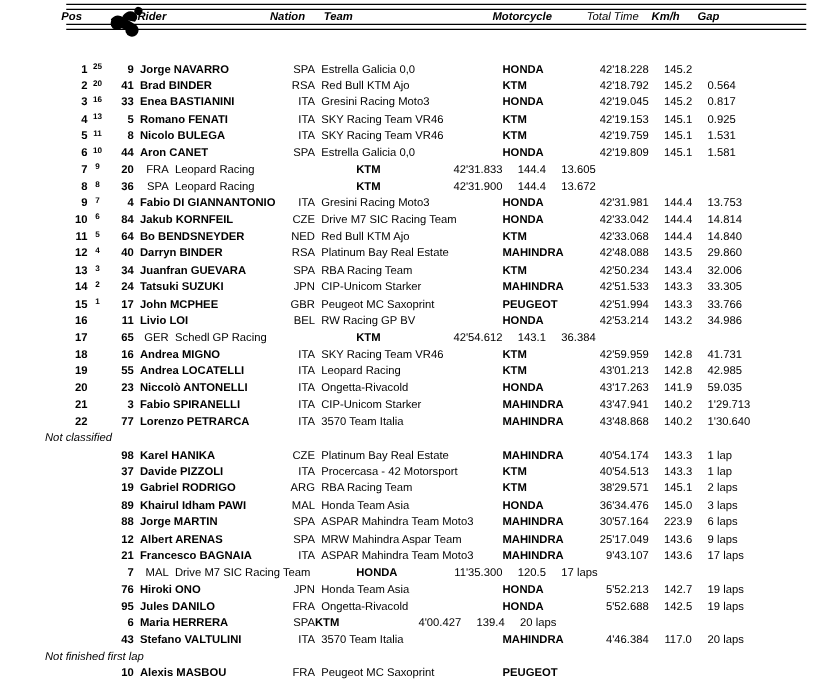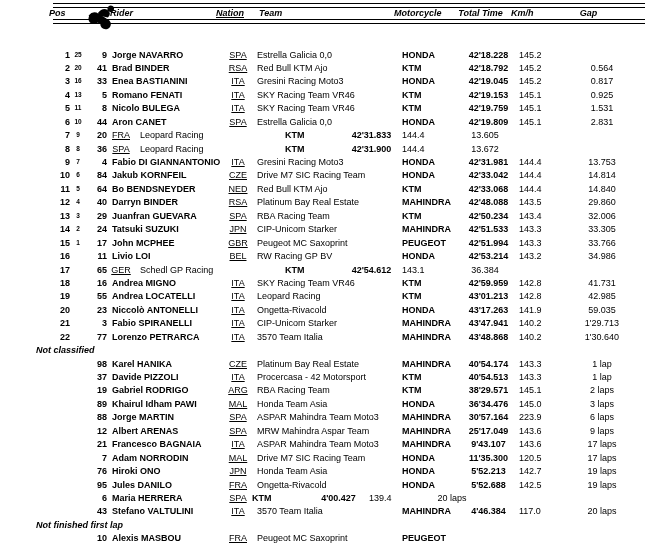--- a/index.html
+++ b/index.html
@@ -27,42 +27,42 @@
     margin-left:52px;
     height:13.45px;
     line-height:13.45px;
     white-space:nowrap;
     font-size:9px;
   }
   .c-pos  { width:18px;  text-align:right;  font-weight:bold; }
   .c-pts  { width:16px;  text-align:center; font-size:6.5px; font-weight:bold; transform:translateY(-1.5px); }
   .c-num  { width:21px;  text-align:right;  font-weight:bold; }
   .c-name { width:117px; padding-left:5px;  font-weight:bold; }
-  .c-nat  { width:28px;  text-align:center;text-decoration:underline; }
+  .c-nat  { width:28px;  text-align:right; }
   .c-team { width:150px; padding-left:5px; }
   .c-moto { width:56px;  text-align:left;  font-weight:bold; }
-  .c-time { width:61px;  text-align:center;  font-weight:bold; }
-  .c-kmh  { width:47px;  text-align:left; }
-  .c-gap  { width:72px;  text-align:center; }
+  .c-time { width:61px;  text-align:right;  font-weight:normal; }
+  .c-kmh  { width:47px;  text-align:center; }
+  .c-gap  { width:72px;  text-align:left; }
 
   
   .hdr { height:11.5px; line-height:11.5px; font-style:italic; font-weight:bold;margin-left:44px; }
   .hdr .c-pos  { text-align:left; padding-left:5px; }
   .hdr .c-name { padding-left:11px; }
   .hdr .c-team { padding-left:15px; }
   .hdr .c-kmh  { padding-right:4px; }
   .hdr .c-gap  { padding-right:11px; }
 
   .rows-spacer { height:25px; }
 
   .section-label {
     margin-left:36px;
     height:13.45px;
     line-height:13.45px;
-    font-weight:bold;
+    font-weight:normal;
     font-style:italic;
     font-size:9px;
   }
 
   .rider-icon {
     position:absolute;
     left:86px;
     top:0;
     width:33px;
     height:30px;
@@ -169,21 +169,21 @@
       <div class="row">
     <div class="c-pos">6</div>
     <div class="c-pts">10</div>
     <div class="c-num">44</div>
     <div class="c-name">Aron CANET</div>
     <div class="c-nat">SPA</div>
     <div class="c-team">Estrella Galicia 0,0</div>
     <div class="c-moto">HONDA</div>
     <div class="c-time">42'19.809</div>
     <div class="c-kmh">145.1</div>
-    <div class="c-gap">2.831</div>
+    <div class="c-gap">1.581</div>
   </div>
       <div class="row">
     <div class="c-pos">7</div>
     <div class="c-pts">9</div>
     <div class="c-num">20</div>
     <div class="c-nat">FRA</div>
     <div class="c-team">Leopard Racing</div>
     <div class="c-moto">KTM</div>
     <div class="c-time">42'31.833</div>
     <div class="c-kmh">144.4</div>
@@ -244,21 +244,21 @@
     <div class="c-nat">RSA</div>
     <div class="c-team">Platinum Bay Real Estate</div>
     <div class="c-moto">MAHINDRA</div>
     <div class="c-time">42'48.088</div>
     <div class="c-kmh">143.5</div>
     <div class="c-gap">29.860</div>
   </div>
       <div class="row">
     <div class="c-pos">13</div>
     <div class="c-pts">3</div>
-    <div class="c-num">29</div>
+    <div class="c-num">34</div>
     <div class="c-name">Juanfran GUEVARA</div>
     <div class="c-nat">SPA</div>
     <div class="c-team">RBA Racing Team</div>
     <div class="c-moto">KTM</div>
     <div class="c-time">42'50.234</div>
     <div class="c-kmh">143.4</div>
     <div class="c-gap">32.006</div>
   </div>
       <div class="row">
     <div class="c-pos">14</div>
@@ -452,21 +452,20 @@
     <div class="c-team">ASPAR Mahindra Team Moto3</div>
     <div class="c-moto">MAHINDRA</div>
     <div class="c-time">9'43.107</div>
     <div class="c-kmh">143.6</div>
     <div class="c-gap">17 laps</div>
   </div>
       <div class="row">
     <div class="c-pos"></div>
     <div class="c-pts"></div>
     <div class="c-num">7</div>
-    <div class="c-name">Adam NORRODIN</div>
     <div class="c-nat">MAL</div>
     <div class="c-team">Drive M7 SIC Racing Team</div>
     <div class="c-moto">HONDA</div>
     <div class="c-time">11'35.300</div>
     <div class="c-kmh">120.5</div>
     <div class="c-gap">17 laps</div>
   </div>
       <div class="row">
     <div class="c-pos"></div>
     <div class="c-pts"></div>

